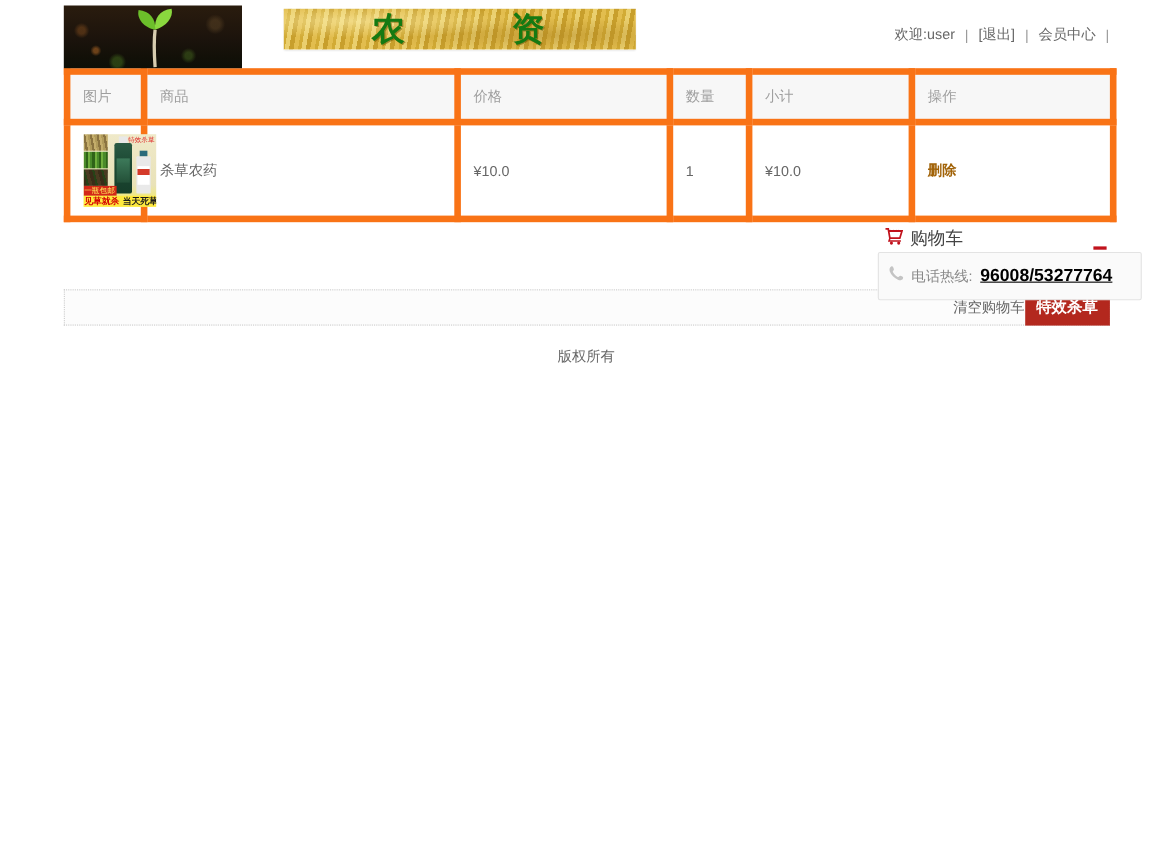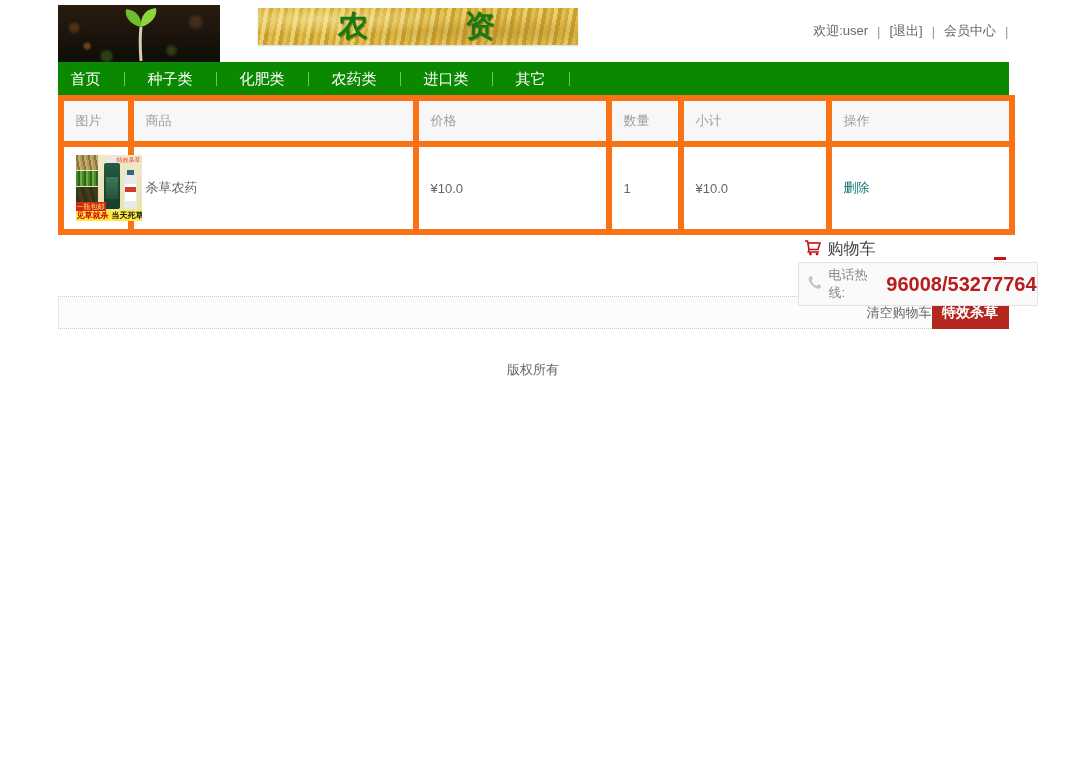--- a/index.html
+++ b/index.html
@@ -40,21 +40,21 @@
   .nav .vsep { width: 1px; height: 14px; background: rgba(255,255,255,.45); }
 
   
   table.cart { width: 951px; border-collapse: collapse; table-layout: fixed; }
   table.cart th, table.cart td { border: 6px solid #f97316; text-align: left; font-weight: normal; }
   table.cart th { background: #f7f7f7; color: #9e9e9e; font-size: 13px; padding: 11px 12px; }
   table.cart td { background: #fff; color: #666; font-size: 13px; padding: 8px 12px; height: 67px; }
   td.imgcell { padding: 1px; }
   .col-img { width: 70px; } .col-prod { width: 285px; } .col-price { width: 193px; }
   .col-qty { width: 72px; } .col-sub { width: 148px; } .col-op { width: 183px; }
-  .del-link { cursor: pointer; color: #0f766e; }
+  .del-link { cursor: pointer; color: #a16207; font-weight: bold; }
 
   
   .thumb { width: 66px; height: 66px; position: relative; cursor: pointer; overflow: hidden;
     background: linear-gradient(180deg, #efe9c9 0%, #e9e2b8 70%, #f5ef52 100%); }
   .t-photo { position: absolute; left: 0; width: 22px; height: 15px; }
   .t-p1 { top: 0; background: repeating-linear-gradient(80deg, #b09a5a 0 2px, #8a7340 2px 4px, #c4ad6b 4px 6px); }
   .t-p2 { top: 16px; background: repeating-linear-gradient(90deg, #4a8a2a 0 2px, #2f6318 2px 4px, #6fae3c 4px 6px); }
   .t-p3 { top: 32px; background: repeating-linear-gradient(75deg, #3a2d18 0 3px, #274217 3px 5px, #4a3a20 5px 8px); }
   .t-badge { position: absolute; left: 0; top: 47px; width: 30px; height: 9px; background: #d42818;
     color: #ffe95a; font-size: 7px; line-height: 9px; text-align: center; white-space: nowrap; }
@@ -75,32 +75,32 @@
 
   
   .cart-area { position: relative; height: 61px; }
   .cart-title { position: absolute; left: 746px; top: 4px; display: flex; align-items: center; gap: 7px;
     font-size: 16px; color: #444; }
   .red-dash { position: absolute; left: 936px; top: 22px; width: 12px; height: 3px; background: #c1121c; cursor: pointer; }
   .phone-box { position: absolute; left: 740px; top: 27px; width: 240px; height: 44px;
     background: #fafafa; border: 1px solid #e3e3e3; border-radius: 2px;
     display: flex; align-items: center; padding-left: 8px; gap: 7px; }
   .phone-box .label { font-size: 13px; color: #888; }
-  .phone-box .number { font-size: 20px; font-weight: bold; color: #b91c1c; }
+  .phone-box .number { font-size: 16px; font-weight: bold; color: #000000; text-decoration: underline; }
 
   
   .actions-bar { height: 33px; border: 1px dotted #cbcbcb; background: #fcfcfc;
     display: flex; align-items: center; justify-content: flex-end; }
   .clear-cart { font-size: 13px; color: #666; cursor: pointer; }
   .submit-order { width: 77px; height: 33px; margin: -1px -1px -1px 0; border: none;
     background: #b3281e; color: #fff; font-size: 14px; font-weight: bold; cursor: pointer;
     font-family: "Liberation Sans", "DejaVu Sans", sans-serif; }
 
   
-  .footer { text-align: center; font-size: 13px; color: #666; margin-top: 32px; }
+  .footer { text-align: center; font-size: 13px; color: #666; margin-top: 19px; }
 </style>
 </head>
 <body>
 
 <div class="container">
 
   <div class="header">
     <div class="logo">
       <span>
         <svg width="50" height="55" viewBox="0 0 50 55">
@@ -117,34 +117,20 @@
     <div class="userbar">
       <span>欢迎:user</span>
       <span class="pipe">|</span>
       <span class="link">[退出]</span>
       <span class="pipe">|</span>
       <span class="link">会员中心</span>
       <span class="pipe">|</span>
     </div>
   </div>
 
-  <div class="nav">
-    <a>首页</a>
-    <span class="vsep"></span>
-    <a>种子类</a>
-    <span class="vsep"></span>
-    <a>化肥类</a>
-    <span class="vsep"></span>
-    <a>农药类</a>
-    <span class="vsep"></span>
-    <a>进口类</a>
-    <span class="vsep"></span>
-    <a>其它</a>
-    <span class="vsep"></span>
-  </div>
 
   <table class="cart">
     <colgroup>
       <col class="col-img">
         <col class="col-prod">
         <col class="col-price">
       <col class="col-qty">
         <col class="col-sub">
         <col class="col-op">
     </colgroup>

